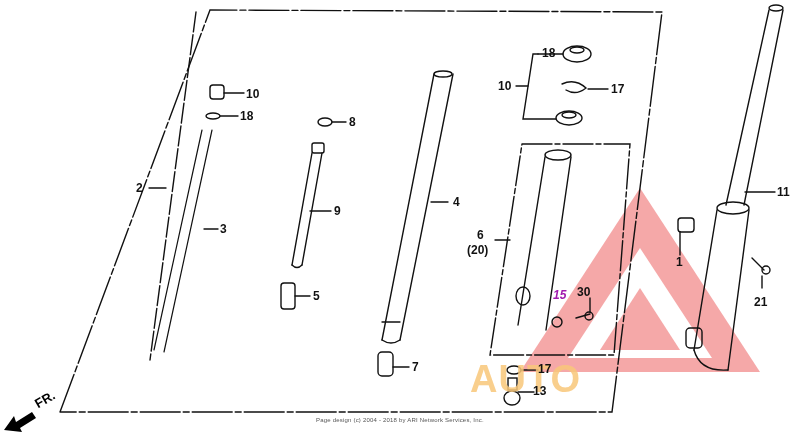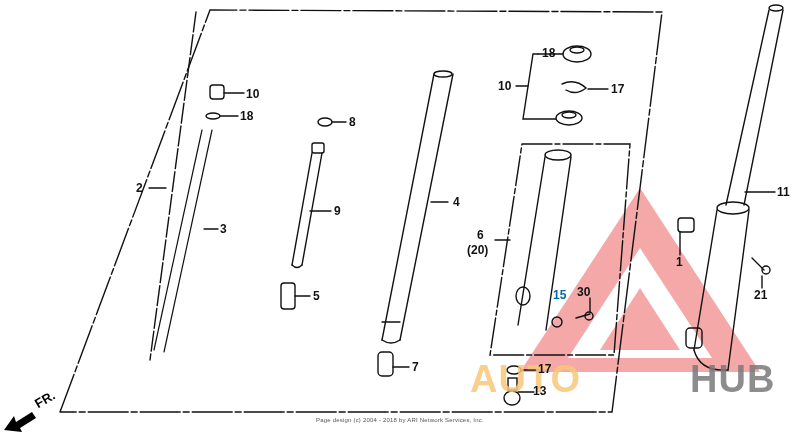--- a/index.html
+++ b/index.html
@@ -1,19 +1,19 @@
 <!DOCTYPE html>
 <html><head>
   <meta charset="utf-8">
   <style>
     html, body { margin:0; padding:0; background:#ffffff; }
     body { width:800px; height:442px; position:relative; overflow:hidden; font-family:"Liberation Sans", sans-serif; }
     #diagram { position:absolute; left:0; top:0; width:800px; height:442px; }
     .callout { position:absolute; font-family:"Liberation Sans", sans-serif; font-weight:bold; font-size:12px; color:#111; line-height:1; white-space:nowrap; }
-    .callout.red { color:#0369a1; }
+    .callout.red { color:#a21caf;font-style:italic; }
     .copyright { position:absolute; left:316px; top:417px; font-size:6px; color:#555; letter-spacing:0.2px; white-space:nowrap; }
     .fr { position:absolute; left:32px; top:398px; font-weight:900; font-size:13px; color:#000; transform:rotate(-30deg); transform-origin:left top; }
     .wm-text { position:absolute; top:360px; font-family:"Liberation Sans", sans-serif; font-weight:900; font-size:38px; line-height:1; letter-spacing:1px; }
     .wm-auto { left:470px; color:#f9c77a; opacity:0.85; }
     .wm-moto { left:588px; color:#f07c7c; opacity:0.85; }
     .wm-hub { left:690px; color:#7a7a7a; opacity:0.85; }
   </style>
 </head>
 <body>
 
@@ -114,21 +114,20 @@
       <line x1="762" y1="276" x2="762" y2="288"></line>
     </g>
 
     <g>
       <polygon points="4,430 14,416 16,422 32,412 36,418 20,428 22,432" fill="#000"></polygon>
     </g>
   </svg>
 
   
   <div class="wm-text wm-auto">AUTO</div>
-  <div class="wm-text wm-hub">HUB</div>
 
   
   <span class="callout" style="left:246px;top:88px">10</span>
   <span class="callout" style="left:240px;top:110px">18</span>
   <span class="callout" style="left:136px;top:182px">2</span>
   <span class="callout" style="left:220px;top:223px">3</span>
   <span class="callout" style="left:349px;top:116px">8</span>
   <span class="callout" style="left:334px;top:205px">9</span>
   <span class="callout" style="left:313px;top:290px">5</span>
   <span class="callout" style="left:453px;top:196px">4</span>
@@ -137,17 +136,17 @@
   <span class="callout" style="left:498px;top:80px">10</span>
   <span class="callout" style="left:611px;top:83px">17</span>
   <span class="callout" style="left:477px;top:229px">6</span>
   <span class="callout" style="left:467px;top:244px">(20)</span>
   <span class="callout red" style="left:553px;top:289px">15</span>
   <span class="callout" style="left:577px;top:286px">30</span>
   <span class="callout" style="left:538px;top:363px">17</span>
   <span class="callout" style="left:533px;top:385px">13</span>
   <span class="callout" style="left:777px;top:186px">11</span>
   <span class="callout" style="left:676px;top:256px">1</span>
-  <span class="callout" style="left:754px;top:289px">21</span>
+  <span class="callout" style="left:754px;top:296px">21</span>
 
   <div class="fr">FR.</div>
   <div class="copyright">Page design (c) 2004 - 2018 by ARI Network Services, Inc.</div>
 </div>
 
 </body></html>

